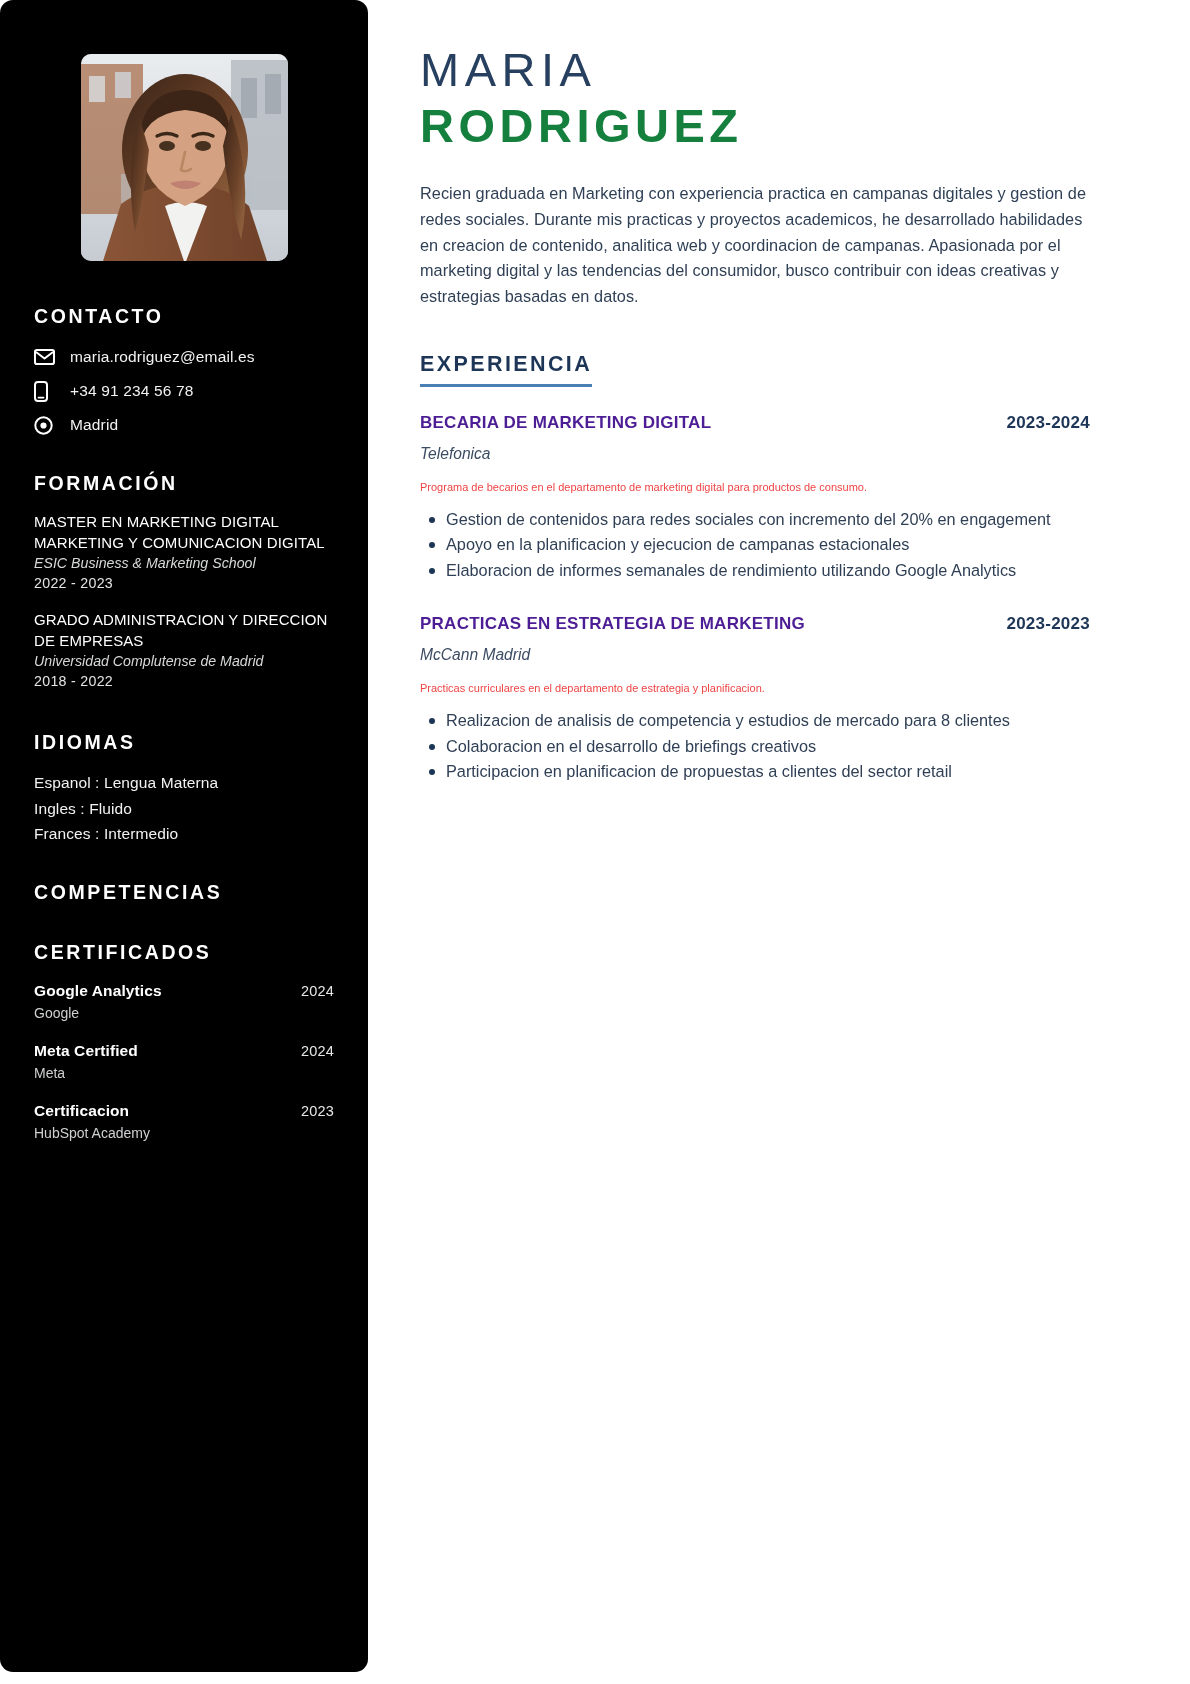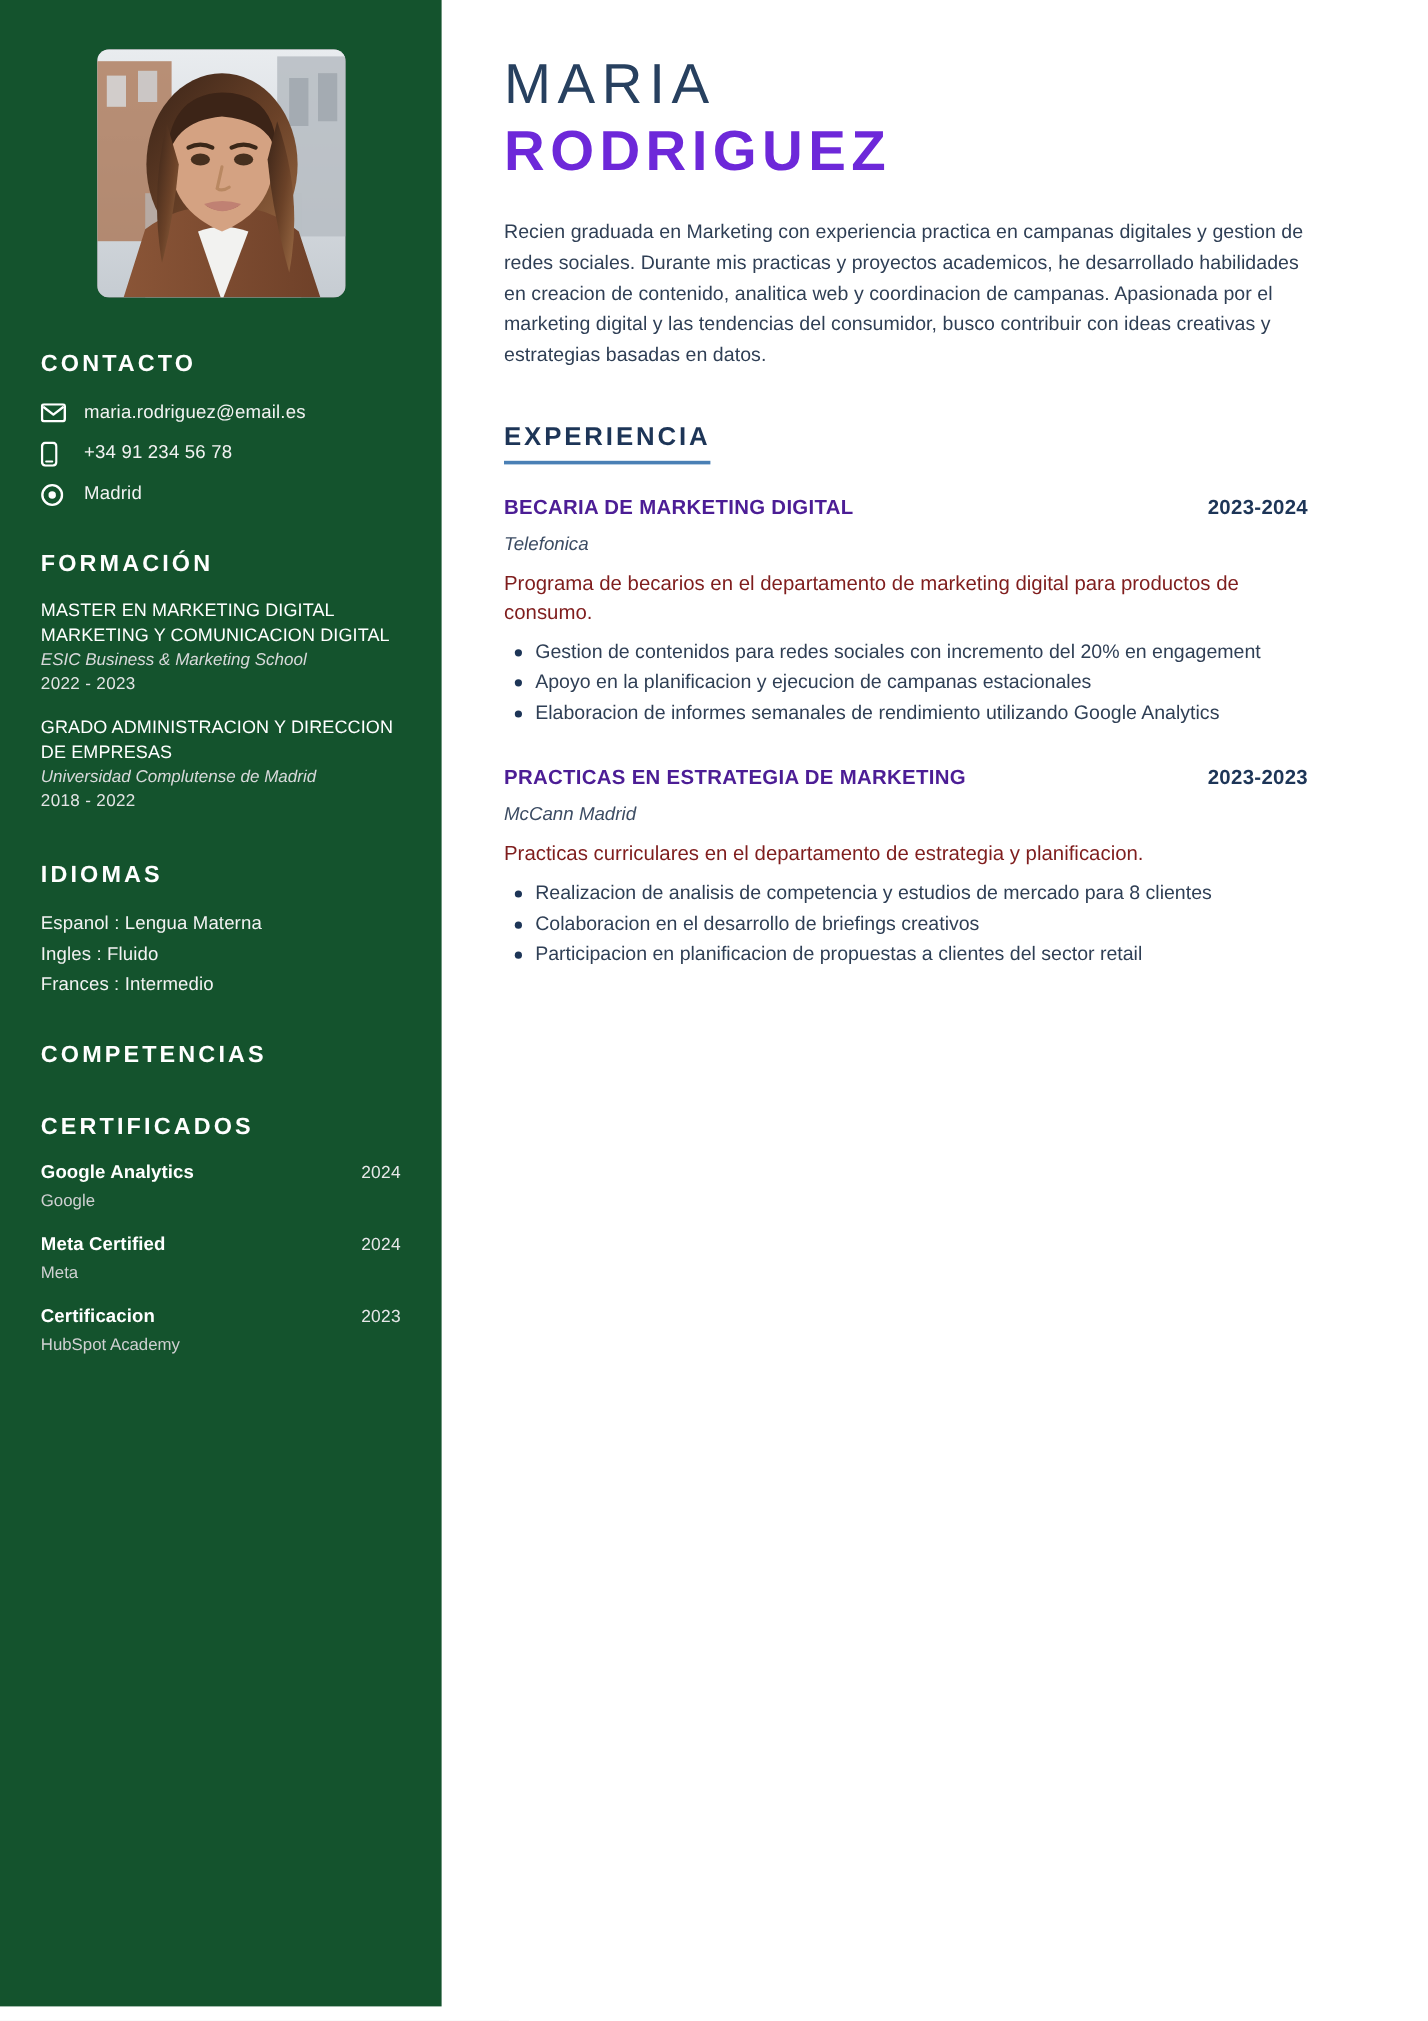--- a/index.html
+++ b/index.html
@@ -21,23 +21,24 @@
     box-sizing: border-box;
   }
 
   
   .sidebar {
     position: absolute;
     left: 0;
     top: 0;
     width: 368px;
     height: 1672px;
-    background: #14532d;
+    background: #000000;
     box-sizing: border-box;
-    padding: 4px 34px;
+    padding: 17px 34px;
+    border-radius: 13px;
   }
 
   .photo-frame {
     width: 207px;
     height: 207px;
     margin: 37px auto 0 auto;
     border-radius: 10px;
     overflow: hidden;
     position: relative;
     background: #8d8f93;
@@ -154,21 +155,21 @@
 
   .name-first {
     color: #27405f;
     font-size: 47px;
     font-weight: normal;
     letter-spacing: 5.5px;
     line-height: 55px;
     margin-top: 42px;
   }
   .name-last {
-    color: #6d28d9;
+    color: #15803d;
     font-size: 47px;
     font-weight: bold;
     letter-spacing: 4.5px;
     line-height: 57px;
   }
   .job-title {
     color: #5a6b7c;
     font-size: 18.5px;
     letter-spacing: 2.4px;
     line-height: 26px;
@@ -214,22 +215,22 @@
     white-space: nowrap;
   }
   .exp-company {
     color: #3c4c63;
     font-size: 15.6px;
     font-style: italic;
     line-height: 24px;
     margin-top: 9px;
   }
   .exp-desc {
-    color: #7f1d1d;
-    font-size: 17px;
+    color: #ef4444;
+    font-size: 11px;
     line-height: 24px;
     margin-top: 9px;
   }
   .exp-bullets {
     list-style: none;
     margin: 9px 0 0 0;
     padding: 0;
   }
   .exp-bullets li {
     position: relative;

